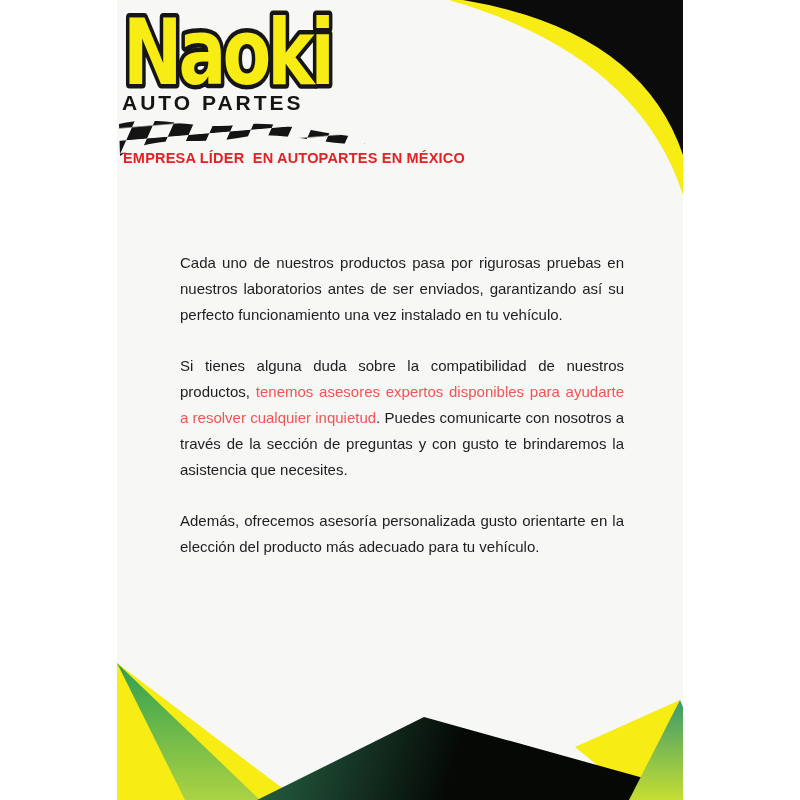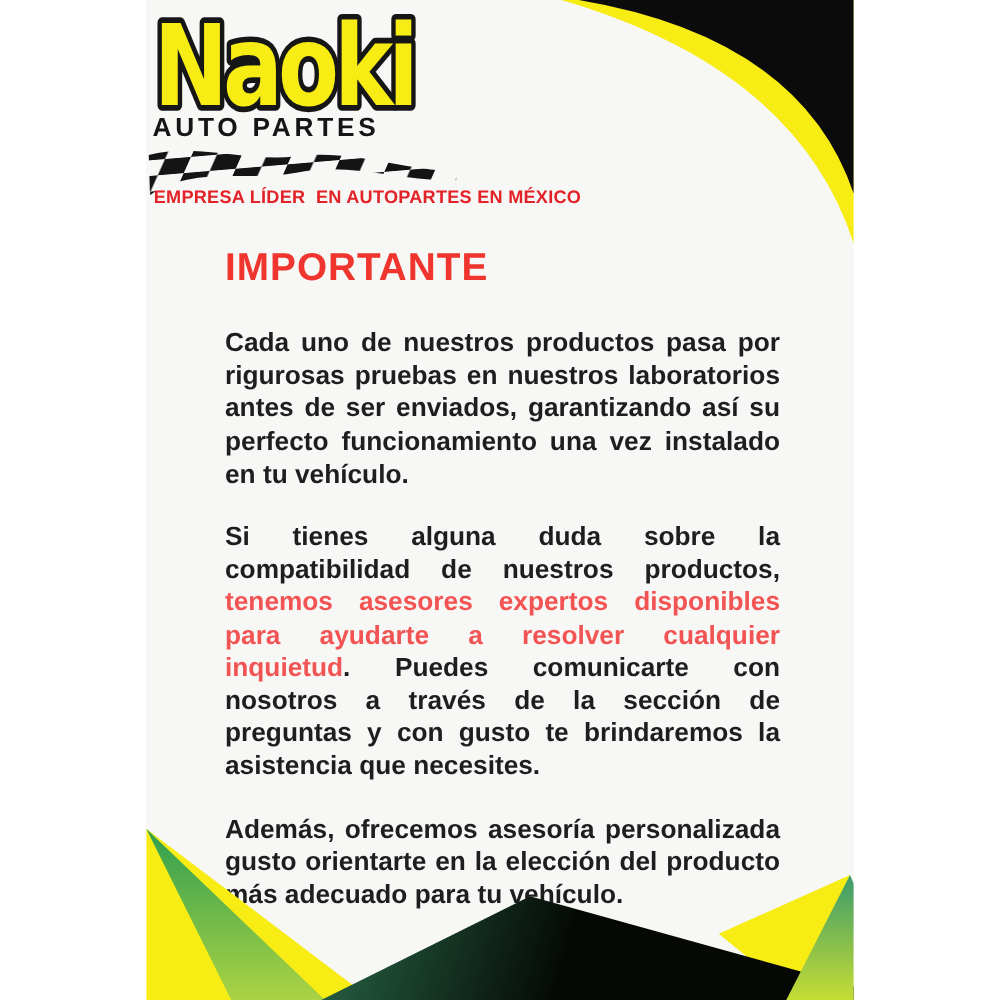--- a/index.html
+++ b/index.html
@@ -45,24 +45,24 @@
     font-weight:bold;
     letter-spacing:.8px;
     color:#f0342e;
     margin:0;
   }
   .bodytext{
     position:absolute;left:63px;top:250px;
     width:444px;
   }
   .bodytext p{
-    margin:12px 0 24px 0;
-    font-size:21px;
+    margin:0 0 24px 0;
+    font-size:15px;
     line-height:26.2px;
-    font-weight:bold;
+    font-weight:normal;
     color:#1e1e20;
     text-align:justify;
   }
   .hl{color:#f25353;}
   .bottom-svg{position:absolute;left:0;bottom:0;}
 </style>
 </head>
 <body>
 
 <div class="card">
@@ -84,21 +84,20 @@
         <rect x="0" y="0" width="20" height="13" fill="#141414"></rect>
         <rect x="20" y="13" width="20" height="13" fill="#141414"></rect>
       </pattern>
     </defs>
     <path d="M2,8 C40,-2 80,14 120,9 C165,3 205,20 248,21
              L248,28 C205,30 165,13 121,22 C80,30 40,16 3,40 Z" fill="url(#chk)"></path>
   </svg>
 
   <div class="tagline">EMPRESA LÍDER  EN AUTOPARTES EN MÉXICO</div>
 
-  <h1 class="heading">IMPORTANTE</h1>
 
   <div class="bodytext">
     <p>Cada uno de nuestros productos pasa por rigurosas pruebas en nuestros laboratorios antes de ser enviados, garantizando así su perfecto funcionamiento una vez instalado en tu vehículo.</p>
     <p><span>Si tienes alguna duda sobre la compatibilidad de nuestros productos, </span><span class="hl">tenemos asesores expertos disponibles para ayudarte a resolver cualquier inquietud</span><span>. Puedes comunicarte con nosotros a través de la sección de preguntas y con gusto te brindaremos la asistencia que necesites.</span></p>
     <p>Además, ofrecemos asesoría personalizada gusto orientarte en la elección del producto más adecuado para tu vehículo.</p>
   </div>
 
   <svg class="bottom-svg" width="566" height="145" viewBox="0 0 566 145" aria-hidden="true">
     <defs>
       <linearGradient id="gradL" x1="0" y1="0" x2="0" y2="1">

